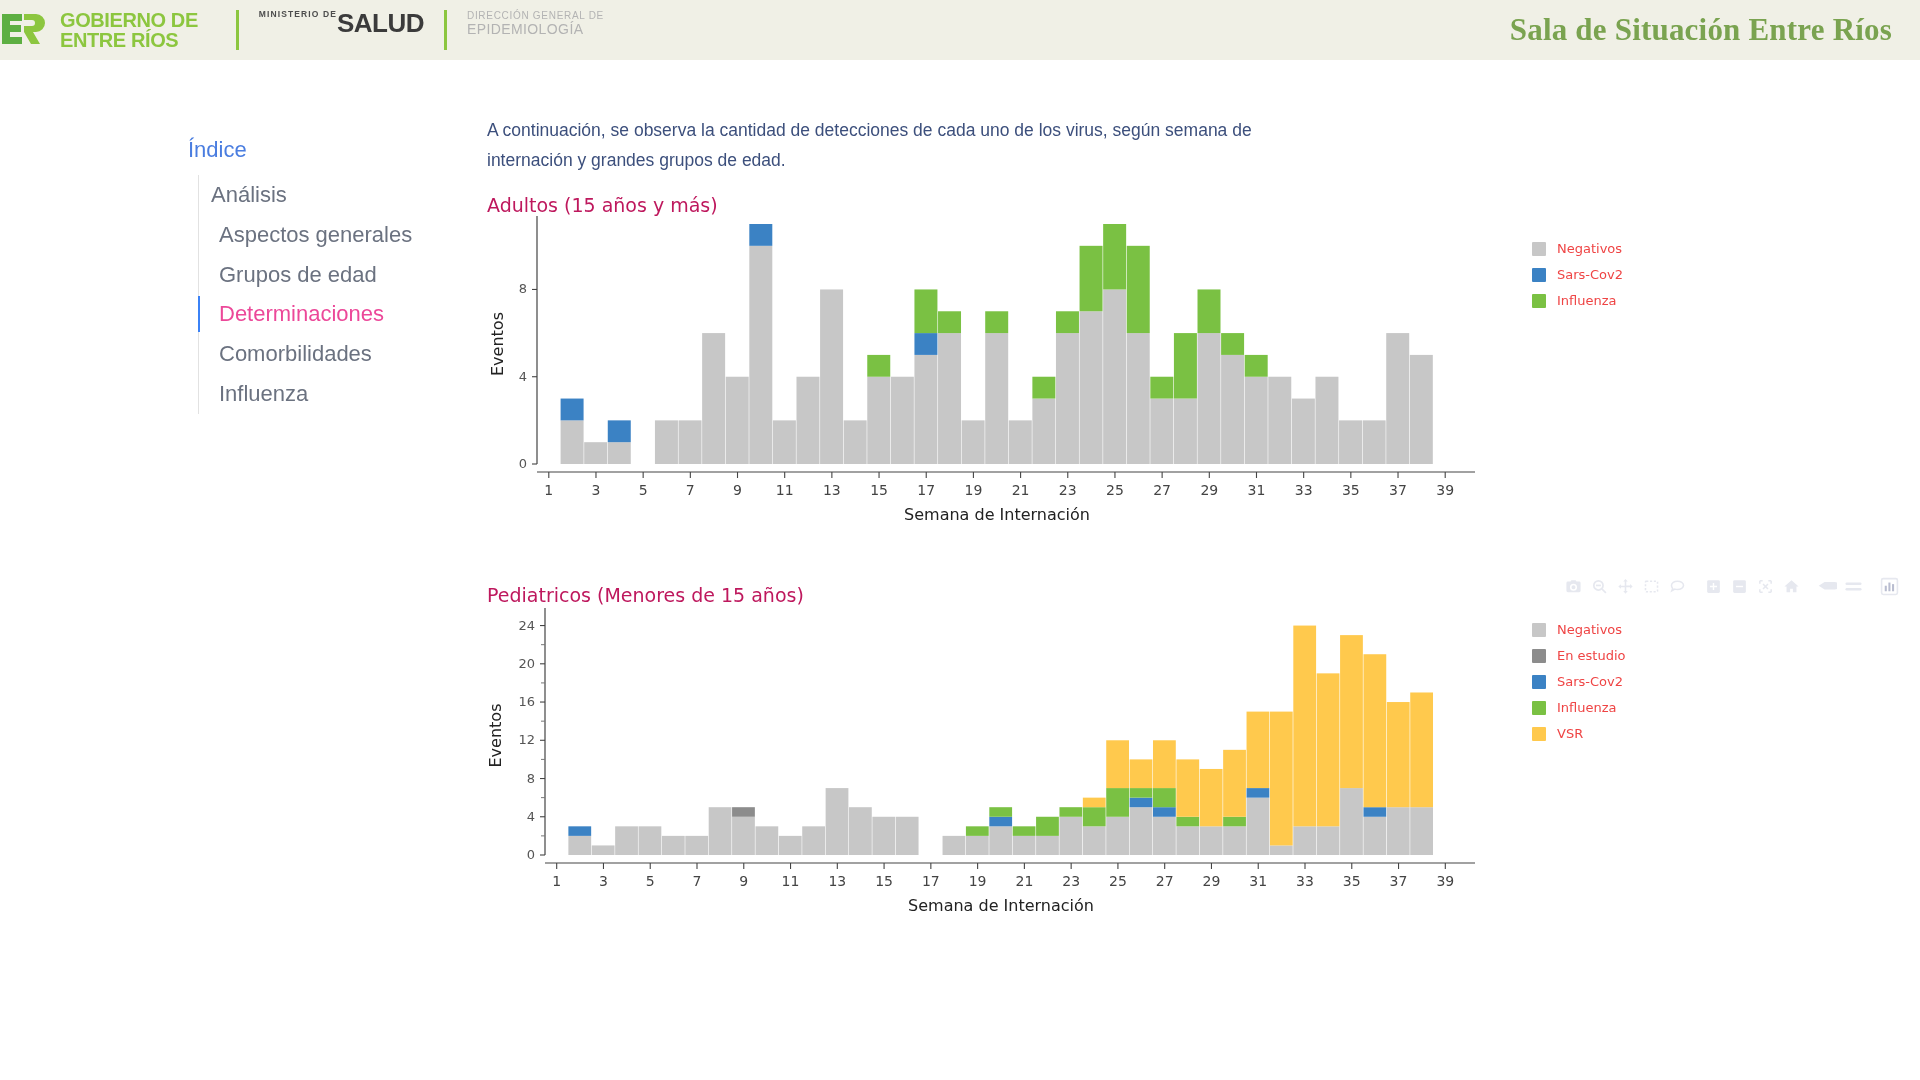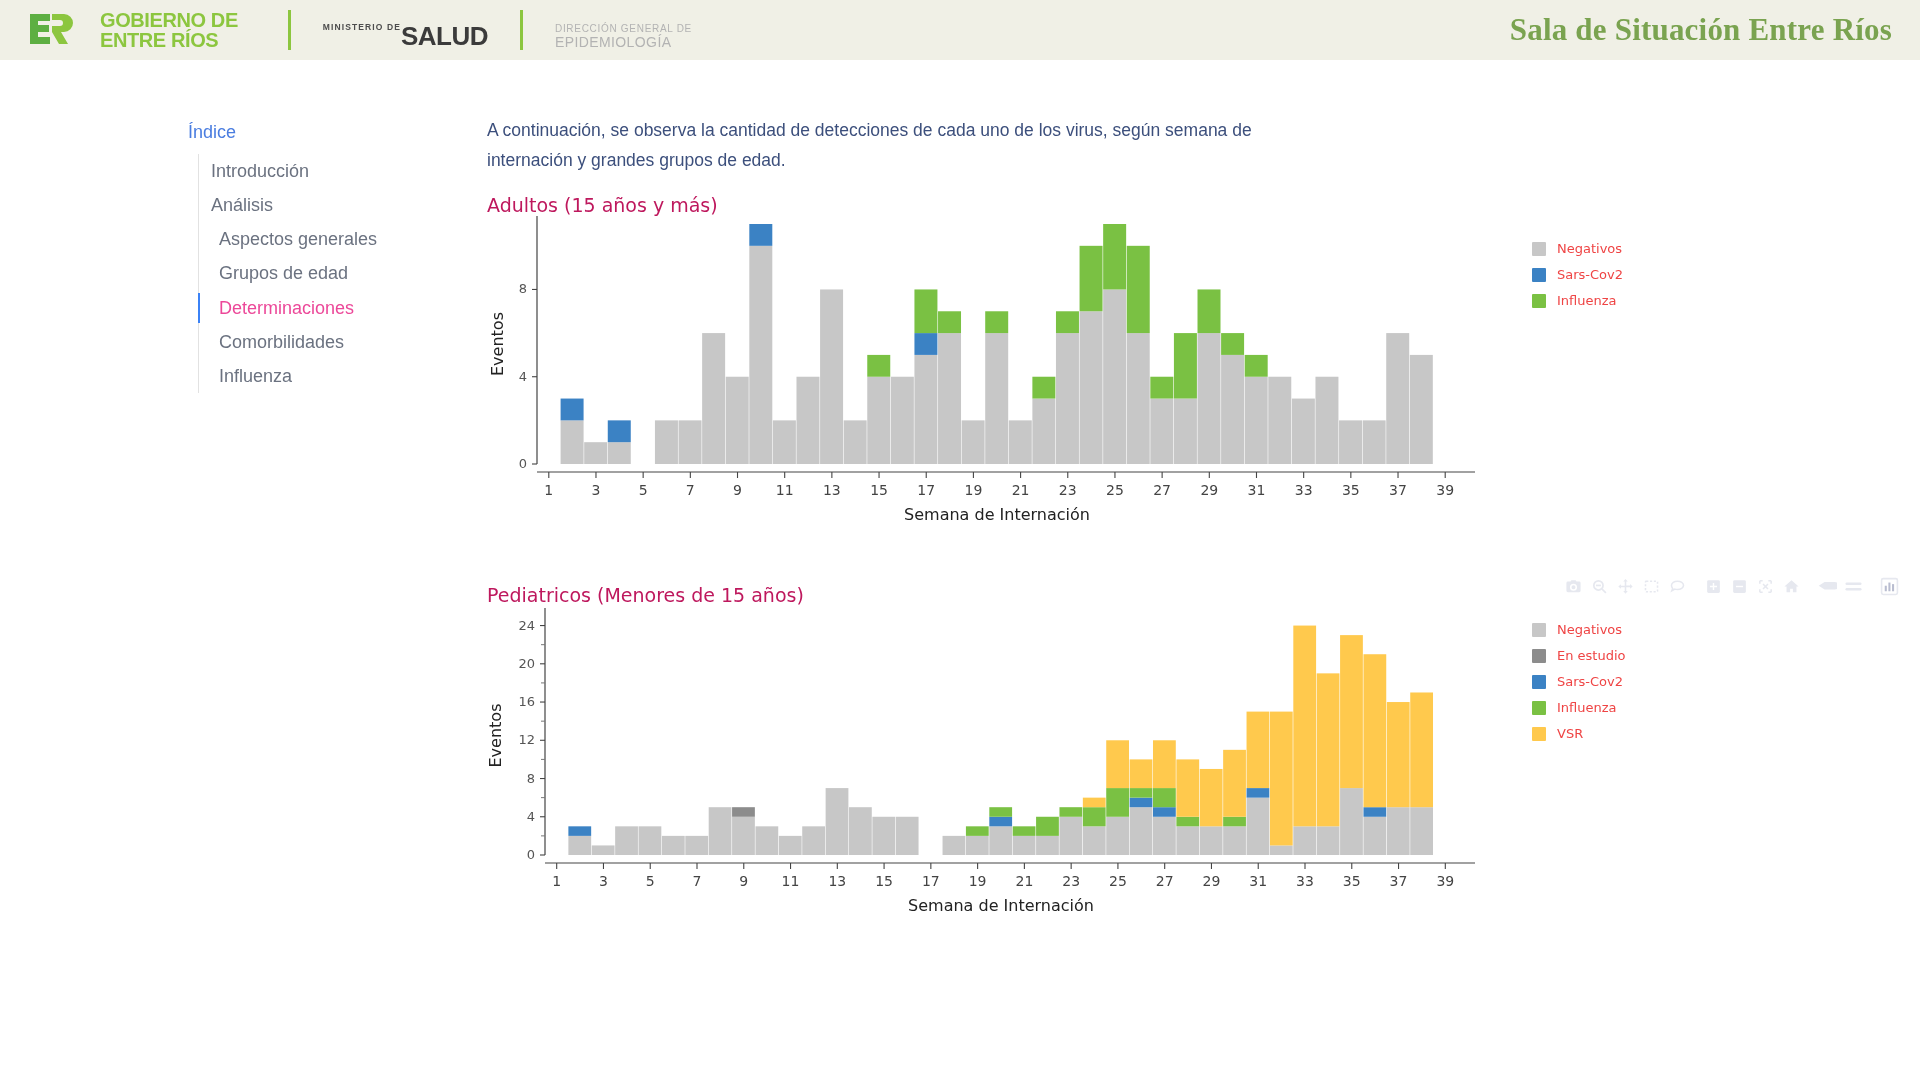--- a/index.html
+++ b/index.html
@@ -12,21 +12,21 @@
   }
 
   
   .header{
     height:60px;width:1920px;
     background:#f0f0e6;
     display:flex;align-items:center;
     position:relative;
     box-sizing:border-box;
   }
-  .logo-wrap{display:flex;align-items:flex-end;padding-left:28px;gap:16px;}
+  .logo-wrap{display:flex;align-items:flex-start;padding-left:0;gap:4px;}
   .er-mark{
     width:48px;height:40px;position:relative;margin-right:8px;flex:none;
   }
   .er-mark svg{display:block;}
   .gob-txt{
     display:flex;flex-direction:column;justify-content:center;
     line-height:1.02;margin-right:18px;
   }
   .gob-txt span{
     font-weight:bold;font-size:20px;letter-spacing:-0.4px;
@@ -41,22 +41,22 @@
   .epi-txt .big{font-size:14px;letter-spacing:.4px;color:#b3b3b3;}
   .site-title{
     position:absolute;right:28px;top:50%;transform:translateY(-50%);
     font-family:"Liberation Serif", serif;
     font-size:31px;font-weight:bold;color:#7aa350;letter-spacing:.2px;
     white-space:nowrap;
   }
 
   
   .sidebar{
-    position:absolute;left:188px;top:120px;width:300px;
-    font-size:18px;
+    position:absolute;left:188px;top:135px;width:300px;
+    font-size:22px;
   }
   .idx-title{color:#4a7de0;margin-bottom:9px;line-height:1.4;cursor:pointer;}
   .idx-list{border-left:1px solid #e2e2e2;margin-left:10px;}
   .idx-item{
     color:#6b7280;padding:4px 0 4px 0;line-height:1.45;cursor:pointer;
     position:relative;white-space:nowrap;
   }
   .idx-item.lvl1{padding-left:12px;}
   .idx-item.lvl2{padding-left:20px;}
   .idx-item.active{color:#ec4899;}
@@ -124,21 +124,20 @@
       <div class="small">DIRECCIÓN GENERAL DE</div>
       <div class="big">EPIDEMIOLOGÍA</div>
     </div>
   </div>
   <div class="site-title">Sala de Situación Entre Ríos</div>
 </div>
 
 <div class="sidebar">
   <div class="idx-title">Índice</div>
   <div class="idx-list">
-      <div class="idx-item lvl1">Introducción</div>
       <div class="idx-item lvl1">Análisis</div>
       <div class="idx-item lvl2">Aspectos generales</div>
       <div class="idx-item lvl2">Grupos de edad</div>
       <div class="idx-item lvl2 active">Determinaciones</div>
       <div class="idx-item lvl2">Comorbilidades</div>
       <div class="idx-item lvl2">Influenza</div>
     </div>
 </div>
 
 <div class="main">

